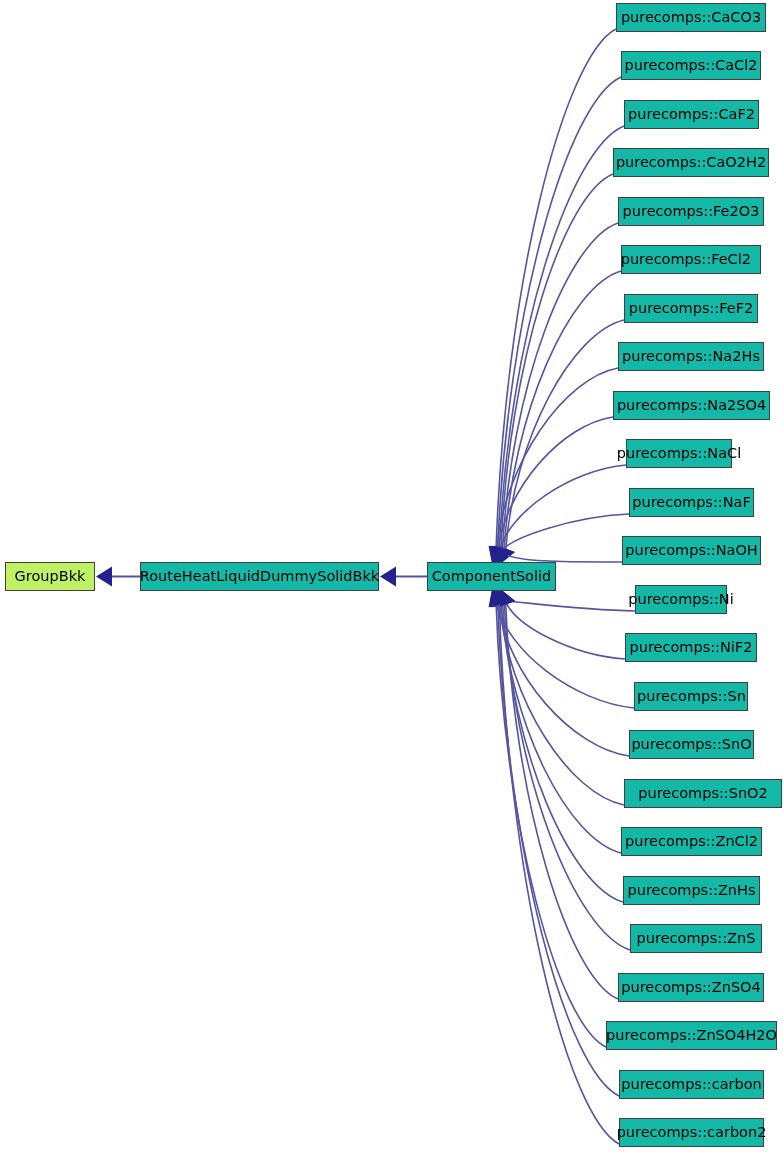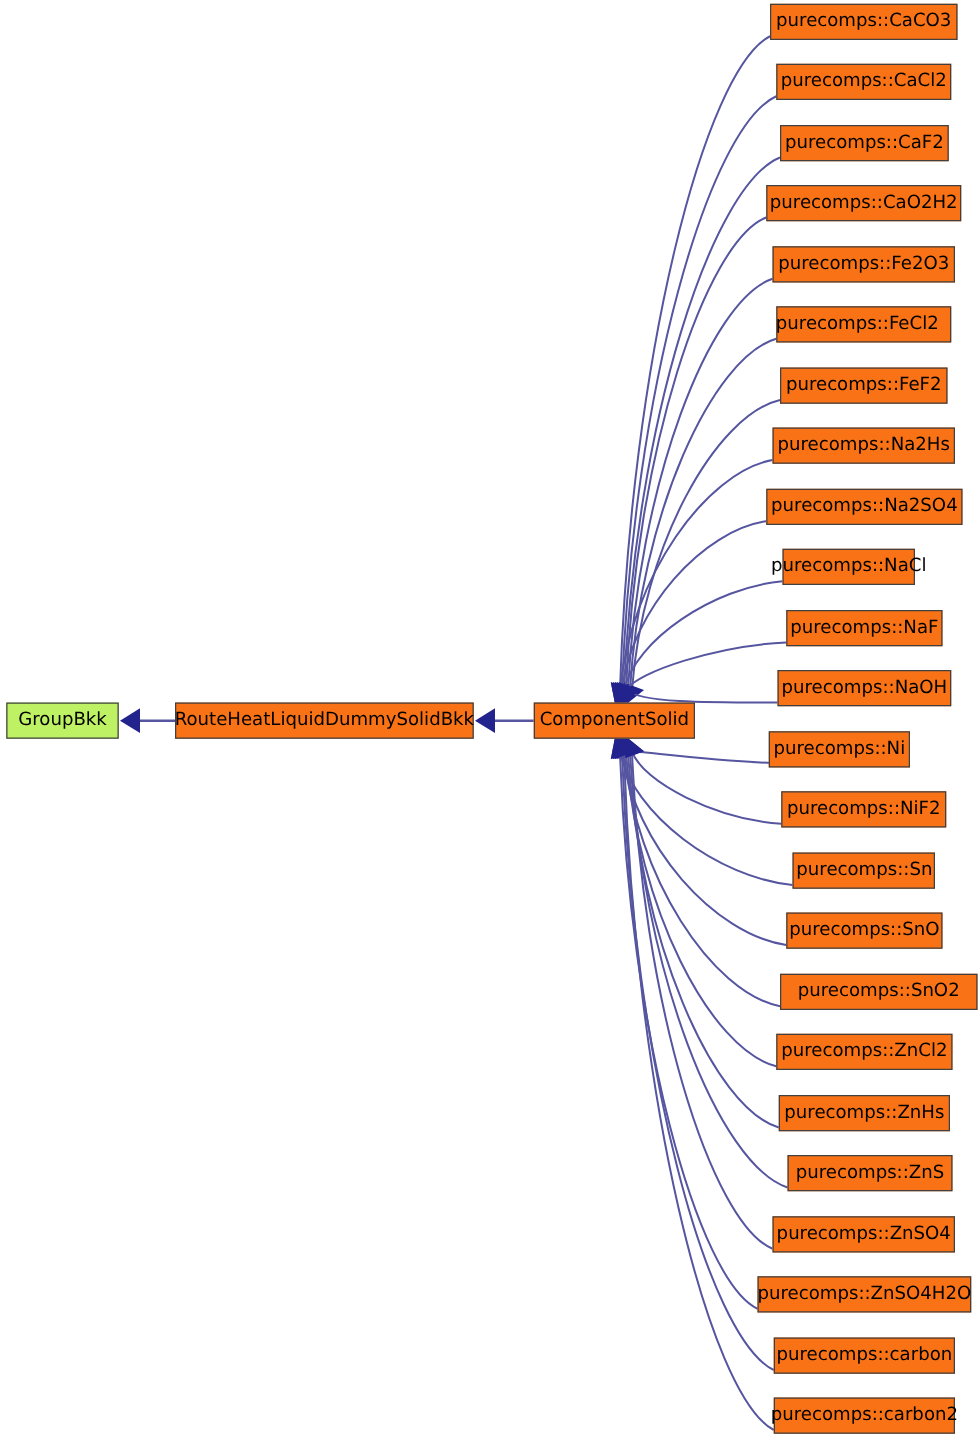--- a/index.html
+++ b/index.html
@@ -21,21 +21,21 @@
     left: 0;
     top: 0;
     width: 783px;
     height: 1152px;
     pointer-events: none;
   }
   .node {
     position: absolute;
     box-sizing: border-box;
     border: 1px solid #404040;
-    background: #f97316;
+    background: #14b8a6;
     color: #000000;
     font-size: 14.5px;
     line-height: 1;
     display: flex;
     align-items: center;
     justify-content: center;
     white-space: nowrap;
     height: 29px;
     padding: 0 9px;
     cursor: default;
@@ -147,21 +147,21 @@
       </div>
       <div class="node" style="left: 626px; top: 439px; width: 106px;">
         <span class="node-label">purecomps::NaCl</span>
       </div>
       <div class="node" style="left: 629px; top: 488px; width: 125px;">
         <span class="node-label">purecomps::NaF</span>
       </div>
       <div class="node" style="left: 622px; top: 536px; width: 139px;">
         <span class="node-label">purecomps::NaOH</span>
       </div>
-      <div class="node" style="left: 615px; top: 585px; width: 113px;">
+      <div class="node" style="left: 635px; top: 585px; width: 92px;">
         <span class="node-label">purecomps::Ni</span>
       </div>
       <div class="node" style="left: 625px; top: 633px; width: 132px;">
         <span class="node-label">purecomps::NiF2</span>
       </div>
       <div class="node" style="left: 634px; top: 682px; width: 114px; padding-left: 10px;">
         <span class="node-label">purecomps::Sn</span>
       </div>
       <div class="node" style="left: 629px; top: 730px; width: 125px;">
         <span class="node-label">purecomps::SnO</span>

